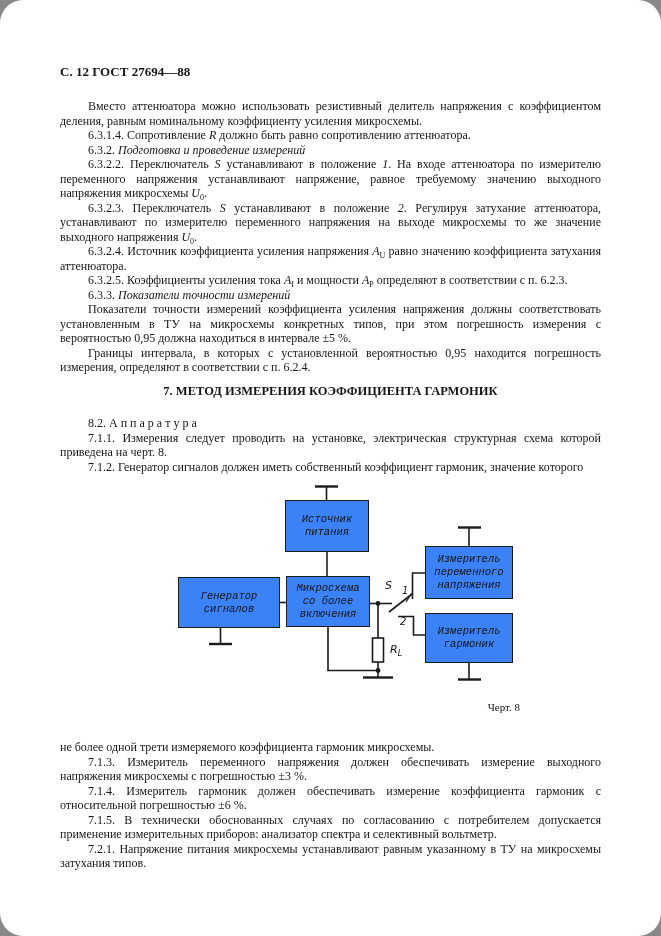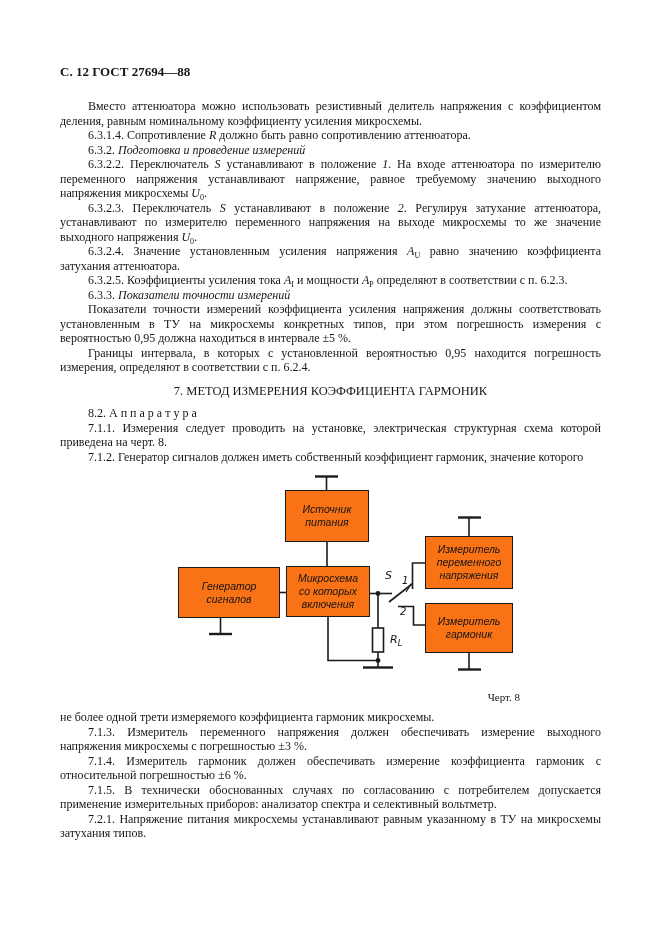--- a/index.html
+++ b/index.html
@@ -1,33 +1,33 @@
 <!DOCTYPE html>
 <html><head>
 <meta charset="utf-8">
 <style>
   html,body{margin:0;padding:0;background:#888;}
   .page{
     width:661px;height:936px;background:#ffffff;color:#161616;
     box-sizing:border-box;padding:64px 60px 0 60px;position:relative;
-    font-family:"Liberation Serif", serif;overflow:hidden;
+    font-family:"Liberation Serif", serif;overflow:hidden;border-radius:23px;
   }
   .doc-header{font-weight:bold;font-size:13px;margin:0 0 19px 0;}
   .para{margin:0;font-size:12px;line-height:14.5px;text-align:justify;text-indent:28px;}
   .para.noindent{text-indent:0;}
   .para.spaced{white-space:pre-wrap;}
-  .para.h{font-weight:normal;text-align:center;text-indent:0;margin:9px 0 8px 0;font-size:12.5px;}
+  .para.h{font-weight:bold;text-align:center;text-indent:0;margin:9px 0 18px 0;font-size:12.5px;}
   .para i{font-family:inherit;}
   sub.var-sub{font-style:normal;font-size:8px;line-height:0;}
   
   .figure-wrap{position:relative;height:240px;margin-top:6px;}
   .fig-box{
-    position:absolute;border:1.6px solid #1b1b1b;background:#f97316;box-sizing:border-box;
+    position:absolute;border:1.6px solid #1b1b1b;background:#3b82f6;box-sizing:border-box;
     display:flex;align-items:center;justify-content:center;text-align:center;
-    font-family:Liberation Sans, sans-serif;font-style:italic;font-size:10.5px;line-height:1.22;
+    font-family:Liberation Mono, monospace;font-style:italic;font-size:10.5px;line-height:1.22;
     white-space:pre-line;color:#141414;
   }
   .fig-label{
     position:absolute;font-family:"DejaVu Sans", sans-serif;font-style:italic;
     font-size:11px;color:#141414;line-height:1;
   }
   .fig-caption{
     position:absolute;left:100px;width:360px;top:221px;text-align:right;
     font-size:11px;font-family:"Liberation Serif", serif;color:#161616;
   }
@@ -39,21 +39,21 @@
 <div class="page">
 
   <p class="doc-header">С. 12 ГОСТ 27694—88</p>
 
   <div id="before-figure">
       <p class="para"><span>Вместо аттенюатора можно использовать резистивный делитель напряжения с коэффициентом деления, равным номинальному коэффициенту усиления микросхемы.</span></p>
       <p class="para"><span>6.3.1.4. Сопротивление </span><i>R</i><span> должно быть равно сопротивлению аттенюатора.</span></p>
       <p class="para"><span>6.3.2. </span><i>Подготовка и проведение измерений</i></p>
       <p class="para"><span>6.3.2.2. Переключатель </span><i>S</i><span> устанавливают в положение </span><i>1</i><span>. На входе аттенюатора по измерителю переменного напряжения устанавливают напряжение, равное требуемому значению выходного напряжения микросхемы </span><i>U</i><sub class="var-sub">0</sub><span>.</span></p>
       <p class="para"><span>6.3.2.3. Переключатель </span><i>S</i><span> устанавливают в положение </span><i>2</i><span>. Регулируя затухание аттенюатора, устанавливают по измерителю переменного напряжения на выходе микросхемы то же значение выходного напряжения </span><i>U</i><sub class="var-sub">0</sub><span>.</span></p>
-      <p class="para"><span>6.3.2.4. Значение установленным усиления напряжения </span><i>A</i><sub class="var-sub">U</sub><span> равно значению коэффициента затухания аттенюатора.</span></p>
+      <p class="para"><span>6.3.2.4. Источник коэффициента усиления напряжения </span><i>A</i><sub class="var-sub">U</sub><span> равно значению коэффициента затухания аттенюатора.</span></p>
       <p class="para"><span>6.3.2.5. Коэффициенты усиления тока </span><i>A</i><sub class="var-sub">I</sub><span> и мощности </span><i>A</i><sub class="var-sub">P</sub><span> определяют в соответствии с п. 6.2.3.</span></p>
       <p class="para"><span>6.3.3. </span><i>Показатели точности измерений</i></p>
       <p class="para"><span>Показатели точности измерений коэффициента усиления напряжения должны соответствовать установленным в ТУ на микросхемы конкретных типов, при этом погрешность измерения с вероятностью 0,95 должна находиться в интервале ±5 %.</span></p>
       <p class="para"><span>Границы интервала, в которых с установленной вероятностью 0,95 находится погрешность измерения, определяют в соответствии с п. 6.2.4.</span></p>
       <p class="para h"><span>7. МЕТОД ИЗМЕРЕНИЯ КОЭФФИЦИЕНТА ГАРМОНИК</span></p>
       <p class="para spaced"><span>8.2. А п п а р а т у р а</span></p>
       <p class="para"><span>7.1.1. Измерения следует проводить на установке, электрическая структурная схема которой приведена на черт. 8.</span></p>
       <p class="para"><span>7.1.2. Генератор сигналов должен иметь собственный коэффициент гармоник, значение которого</span></p>
     </div>
 
@@ -104,37 +104,37 @@
         <line x1="409" y1="183" x2="409" y2="199.5"></line>
         <line x1="398" y1="199.5" x2="421" y2="199.5" stroke-width="2.4"></line>
       </g>
     </svg>
 
     <div class="fig-box" style="left:225px;top:20px;width:84px;height:52px;">Источник
 питания</div>
     <div class="fig-box" style="left:118px;top:97px;width:102px;height:51px;">Генератор
 сигналов</div>
     <div class="fig-box" style="left:226px;top:96px;width:84px;height:51px;">Микросхема
-со которых
+со более
 включения</div>
     <div class="fig-box" style="left:365px;top:66px;width:88px;height:53px;">Измеритель
 переменного
 напряжения</div>
     <div class="fig-box" style="left:365px;top:133px;width:88px;height:50px;">Измеритель
 гармоник</div>
 
     <div class="fig-label" style="left:325px;top:100px;">S</div>
     <div class="fig-label small" style="left:342px;top:106px;font-size:10px;">1</div>
     <div class="fig-label small" style="left:340px;top:137px;font-size:10px;">2</div>
     <div class="fig-label" style="left:330px;top:164px;"><span>R</span><sub class="var-sub" style="font-style:italic;">L</sub></div>
 
     <div class="fig-caption">Черт. 8</div>
   </div>
 
-  <div id="after-figure" style="margin-top:0;">
+  <div id="after-figure" style="margin-top:20px;">
       <p class="para noindent"><span>не более одной трети измеряемого коэффициента гармоник микросхемы.</span></p>
       <p class="para"><span>7.1.3. Измеритель переменного напряжения должен обеспечивать измерение выходного напряжения микросхемы с погрешностью ±3 %.</span></p>
       <p class="para"><span>7.1.4. Измеритель гармоник должен обеспечивать измерение коэффициента гармоник с относительной погрешностью ±6 %.</span></p>
       <p class="para"><span>7.1.5. В технически обоснованных случаях по согласованию с потребителем допускается применение измерительных приборов: анализатор спектра и селективный вольтметр.</span></p>
       <p class="para"><span>7.2.1. Напряжение питания микросхемы устанавливают равным указанному в ТУ на микросхемы затухания типов.</span></p>
     </div>
 
 </div>
 
 </body></html>

